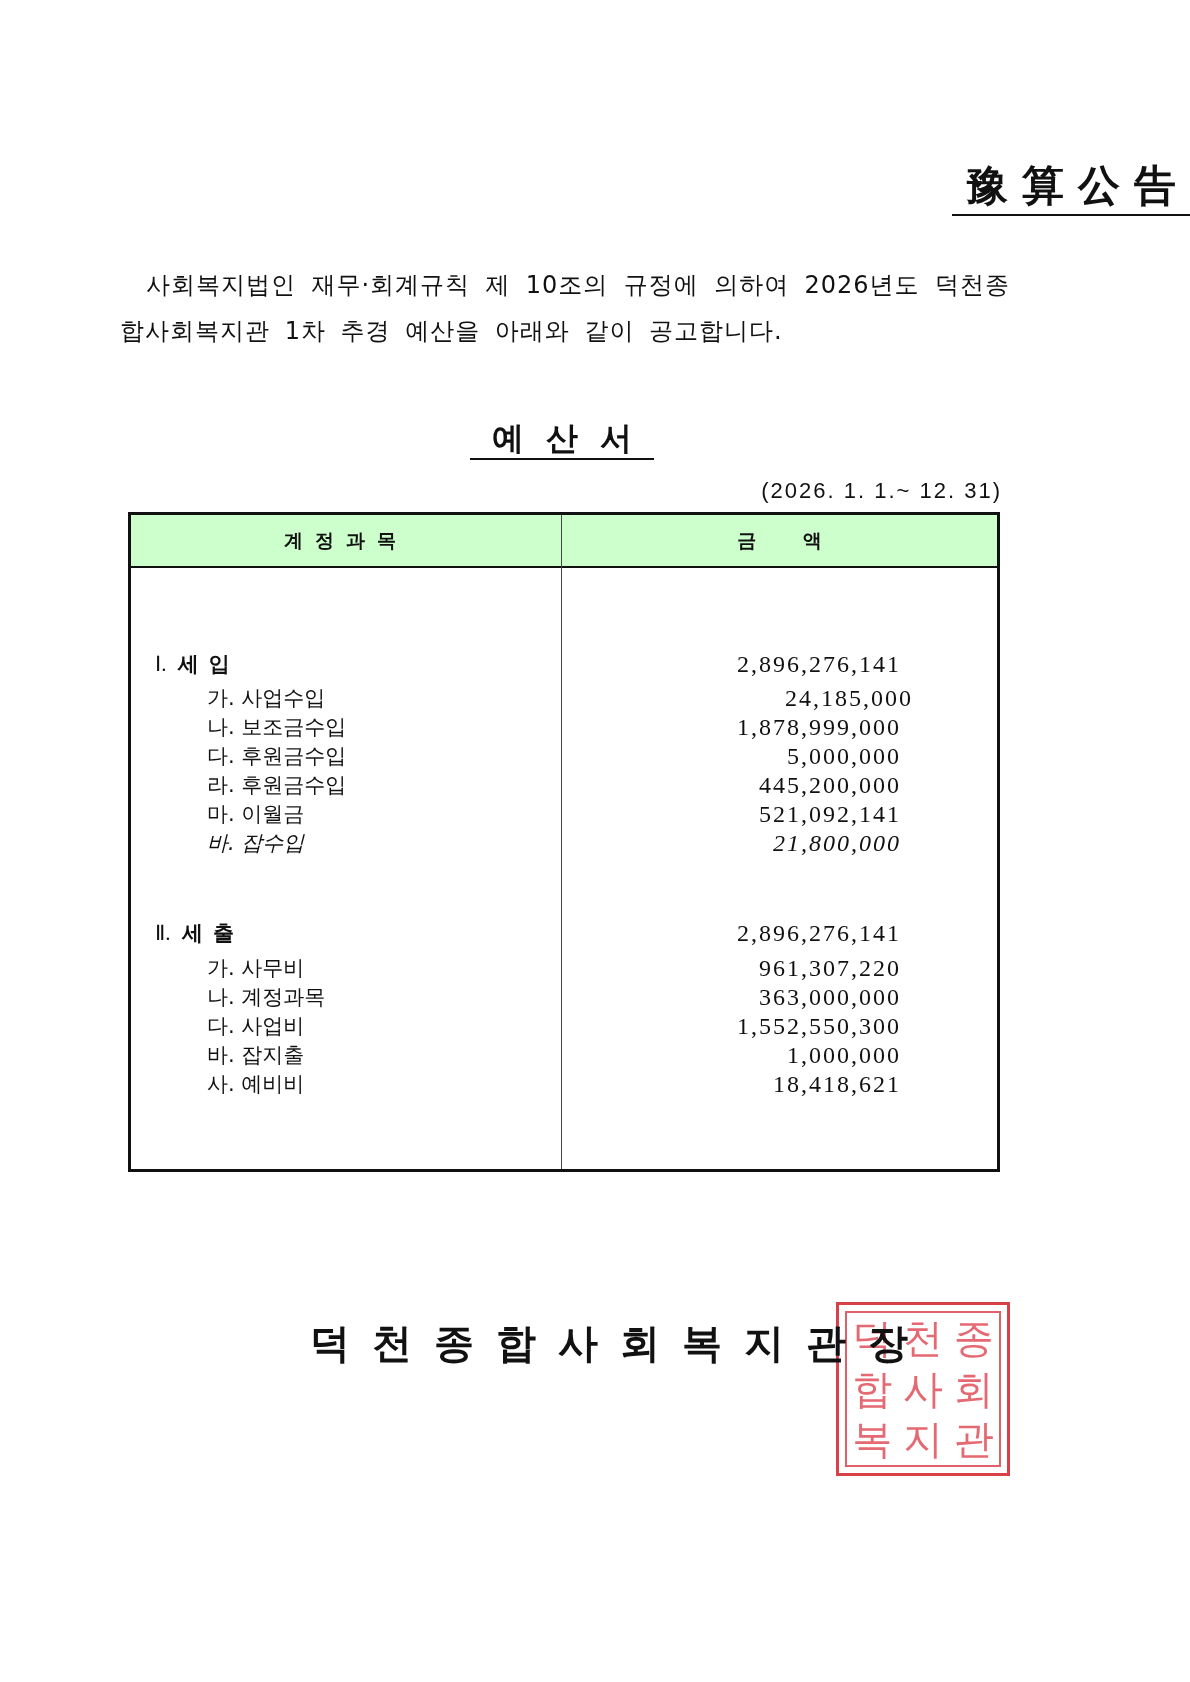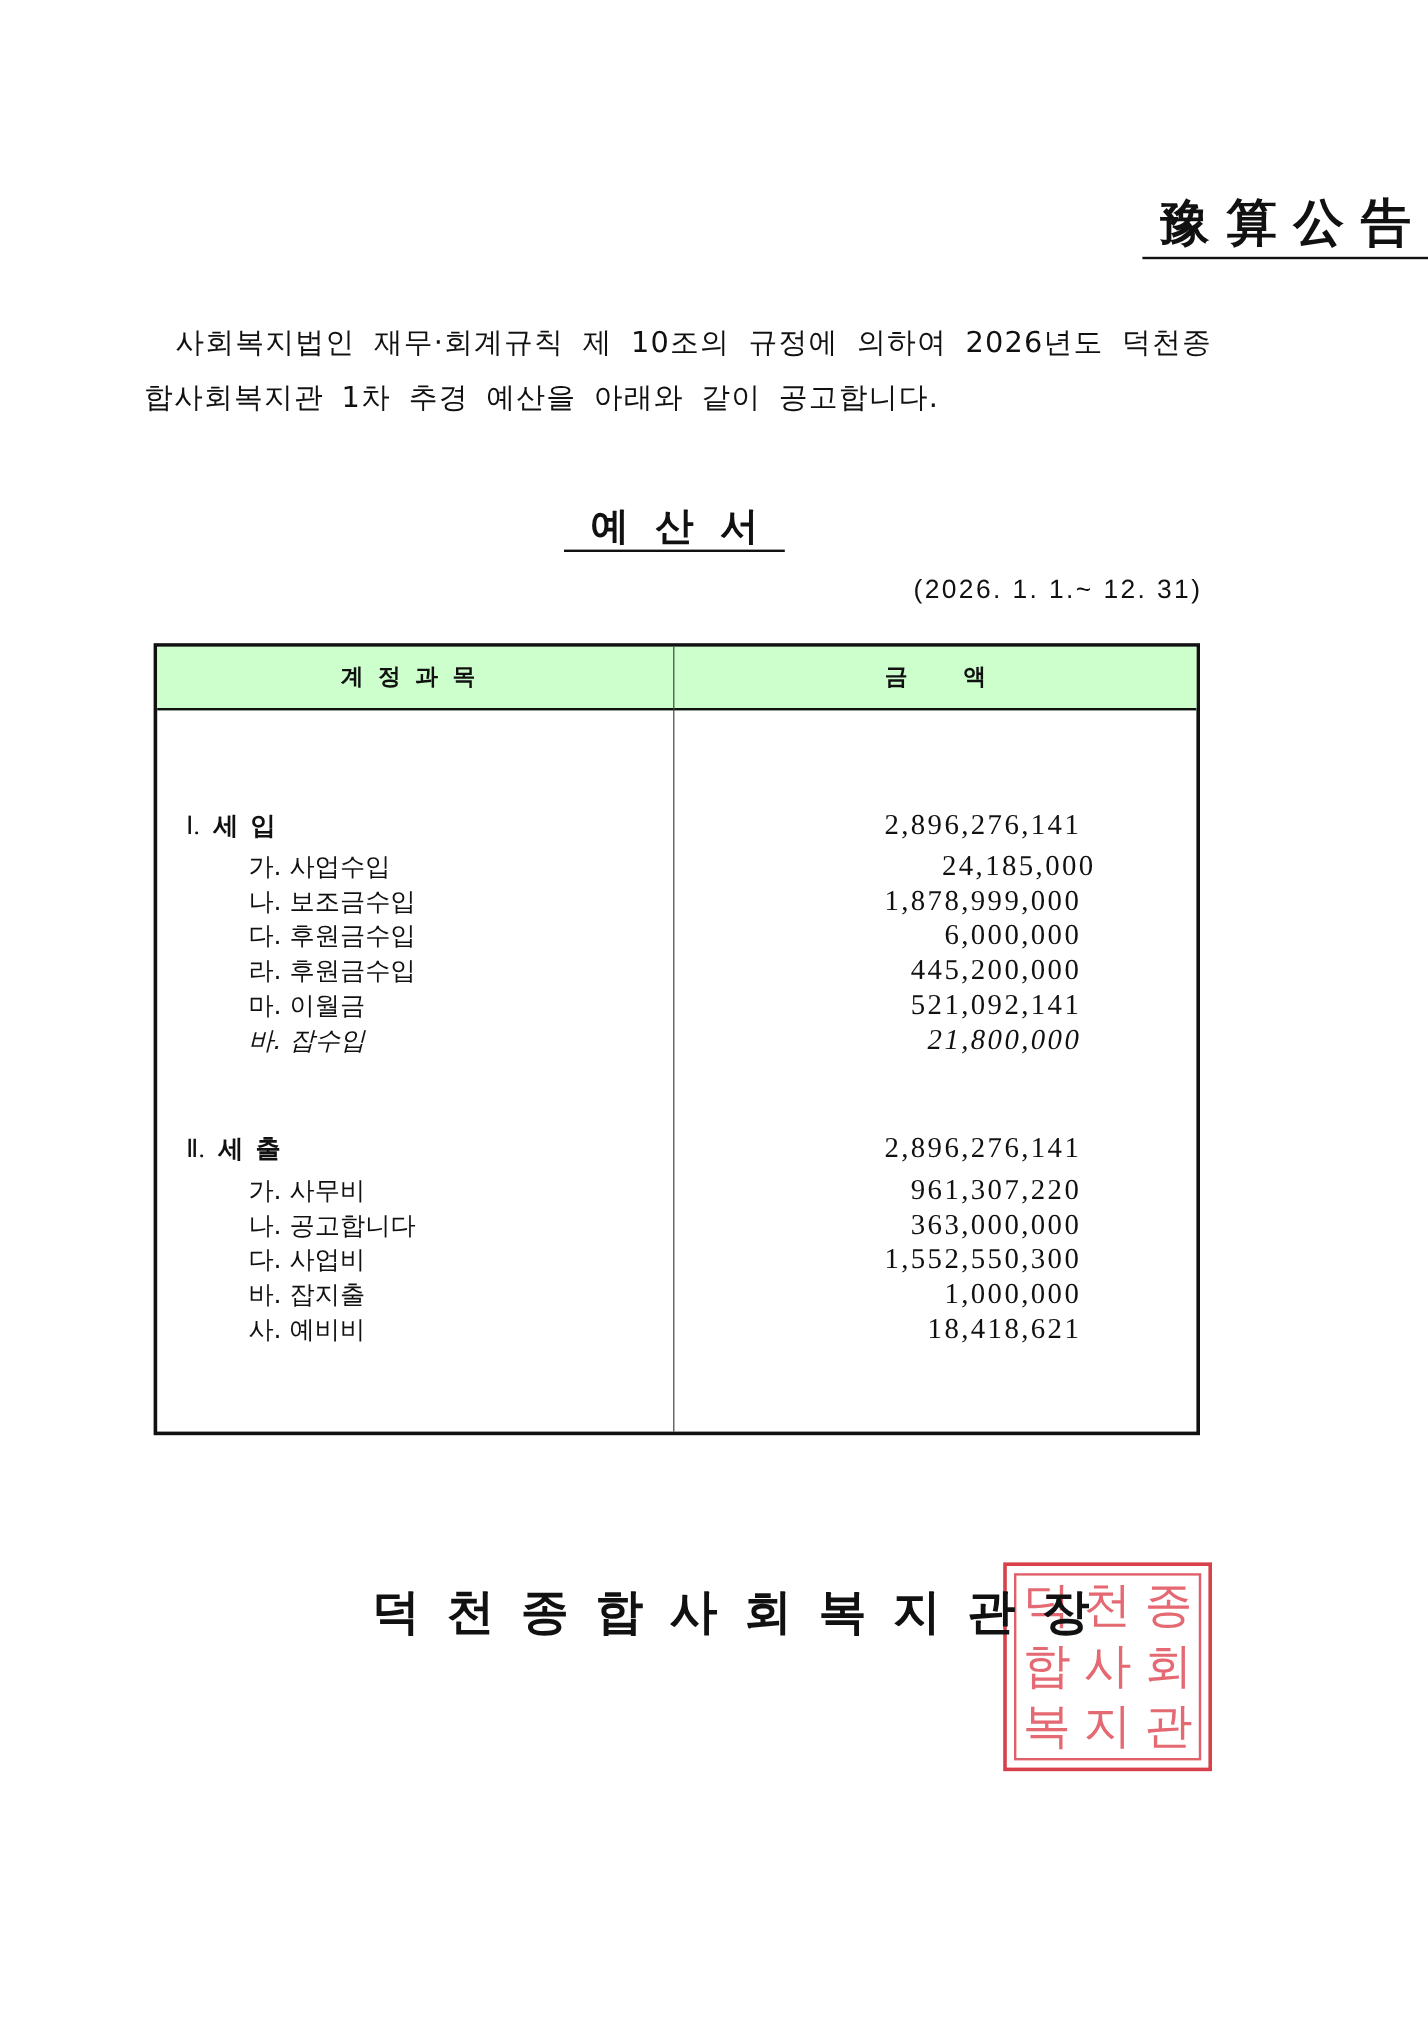--- a/index.html
+++ b/index.html
@@ -5,21 +5,21 @@
   html, body { margin: 0; padding: 0; background: #ffffff; }
   body { width: 1190px; height: 1682px; position: relative; overflow: hidden; color: #111; font-family: "DejaVu Serif", serif; }
   .abs { position: absolute; }
   .doc-title { left: 0; width: 1190px; top: 158px; text-align: right; }
   .doc-title span { display: inline-block; font-family: "DejaVu Serif", serif; font-weight: bold; font-size: 42px; letter-spacing: 14px; padding-left: 14px; border-bottom: 2px solid #111; line-height: 56px; }
   .intro { left: 120px; width: 890px; top: 262px; font-family: "DejaVu Sans", sans-serif; font-size: 24px; line-height: 46px; letter-spacing: 1px; word-spacing: 6px; text-align: justify; }
   .intro .indent { display: inline-block; width: 26px; }
   .sub-title { left: 0; width: 1124px; top: 418px; text-align: center; }
   .sub-title span { display: inline-block; font-family: "DejaVu Sans", sans-serif; font-weight: bold; font-size: 32px; letter-spacing: 22px; padding-left: 22px; border-bottom: 2px solid #111; line-height: 40px; }
   .period { right: 188px; top: 478px; font-family: Liberation Sans, sans-serif; font-size: 22px; letter-spacing: 2px; }
-  .table { left: 128px; top: 512px; width: 866px; height: 654px; border: 3px solid #111; margin-top: 24px; }
+  .table { left: 128px; top: 512px; width: 866px; height: 654px; border: 3px solid #111; }
   .thead { position: absolute; left: 0; top: 0; width: 866px; height: 51px; background: #ccffcc; border-bottom: 2px solid #111; }
   .th { position: absolute; top: 0; height: 51px; line-height: 51px; text-align: center; font-family: "DejaVu Sans", sans-serif; font-weight: bold; font-size: 19px; }
   .th.left { left: 0; width: 430px; letter-spacing: 12px; }
   .th.right { left: 431px; width: 435px; word-spacing: 40px; }
   .vdiv { position: absolute; left: 430px; top: 0; width: 1px; height: 654px; background: #444; }
   .row { position: absolute; left: 0; width: 866px; height: 30px; }
   .lbl { position: absolute; font-family: "DejaVu Sans", sans-serif; font-size: 21px; line-height: 30px; white-space: nowrap; }
   .lbl.sec { left: 24px; font-weight: bold; }
   .lbl.sec .num { font-family: "Liberation Serif", serif; font-weight: normal; margin-right: 4px; }
   .lbl.sec .name { letter-spacing: 10px; }
@@ -65,21 +65,21 @@
   <div class="row" style="top:168px;padding-left:12px;">
     <div class="lbl item">가. 사업수입</div>
     <div class="amt">24,185,000</div>
   </div>
   <div class="row" style="top:197px;">
     <div class="lbl item">나. 보조금수입</div>
     <div class="amt">1,878,999,000</div>
   </div>
   <div class="row" style="top:226px;">
     <div class="lbl item">다. 후원금수입</div>
-    <div class="amt">6,000,000</div>
+    <div class="amt">5,000,000</div>
   </div>
   <div class="row" style="top:255px;">
     <div class="lbl item">라. 후원금수입</div>
     <div class="amt">445,200,000</div>
   </div>
   <div class="row" style="top:284px;">
     <div class="lbl item">마. 이월금</div>
     <div class="amt">521,092,141</div>
   </div>
   <div class="row" style="top:313px;font-style:italic;">
@@ -92,21 +92,21 @@
       <span class="num">Ⅱ.</span>
       <span class="name">세출</span>
     </div>
     <div class="amt bold">2,896,276,141</div>
   </div>
   <div class="row" style="top:438px;">
     <div class="lbl item">가. 사무비</div>
     <div class="amt">961,307,220</div>
   </div>
   <div class="row" style="top:467px;">
-    <div class="lbl item">나. 공고합니다</div>
+    <div class="lbl item">나. 계정과목</div>
     <div class="amt">363,000,000</div>
   </div>
   <div class="row" style="top:496px;">
     <div class="lbl item">다. 사업비</div>
     <div class="amt">1,552,550,300</div>
   </div>
   <div class="row" style="top:525px;">
     <div class="lbl item">바. 잡지출</div>
     <div class="amt">1,000,000</div>
   </div>

